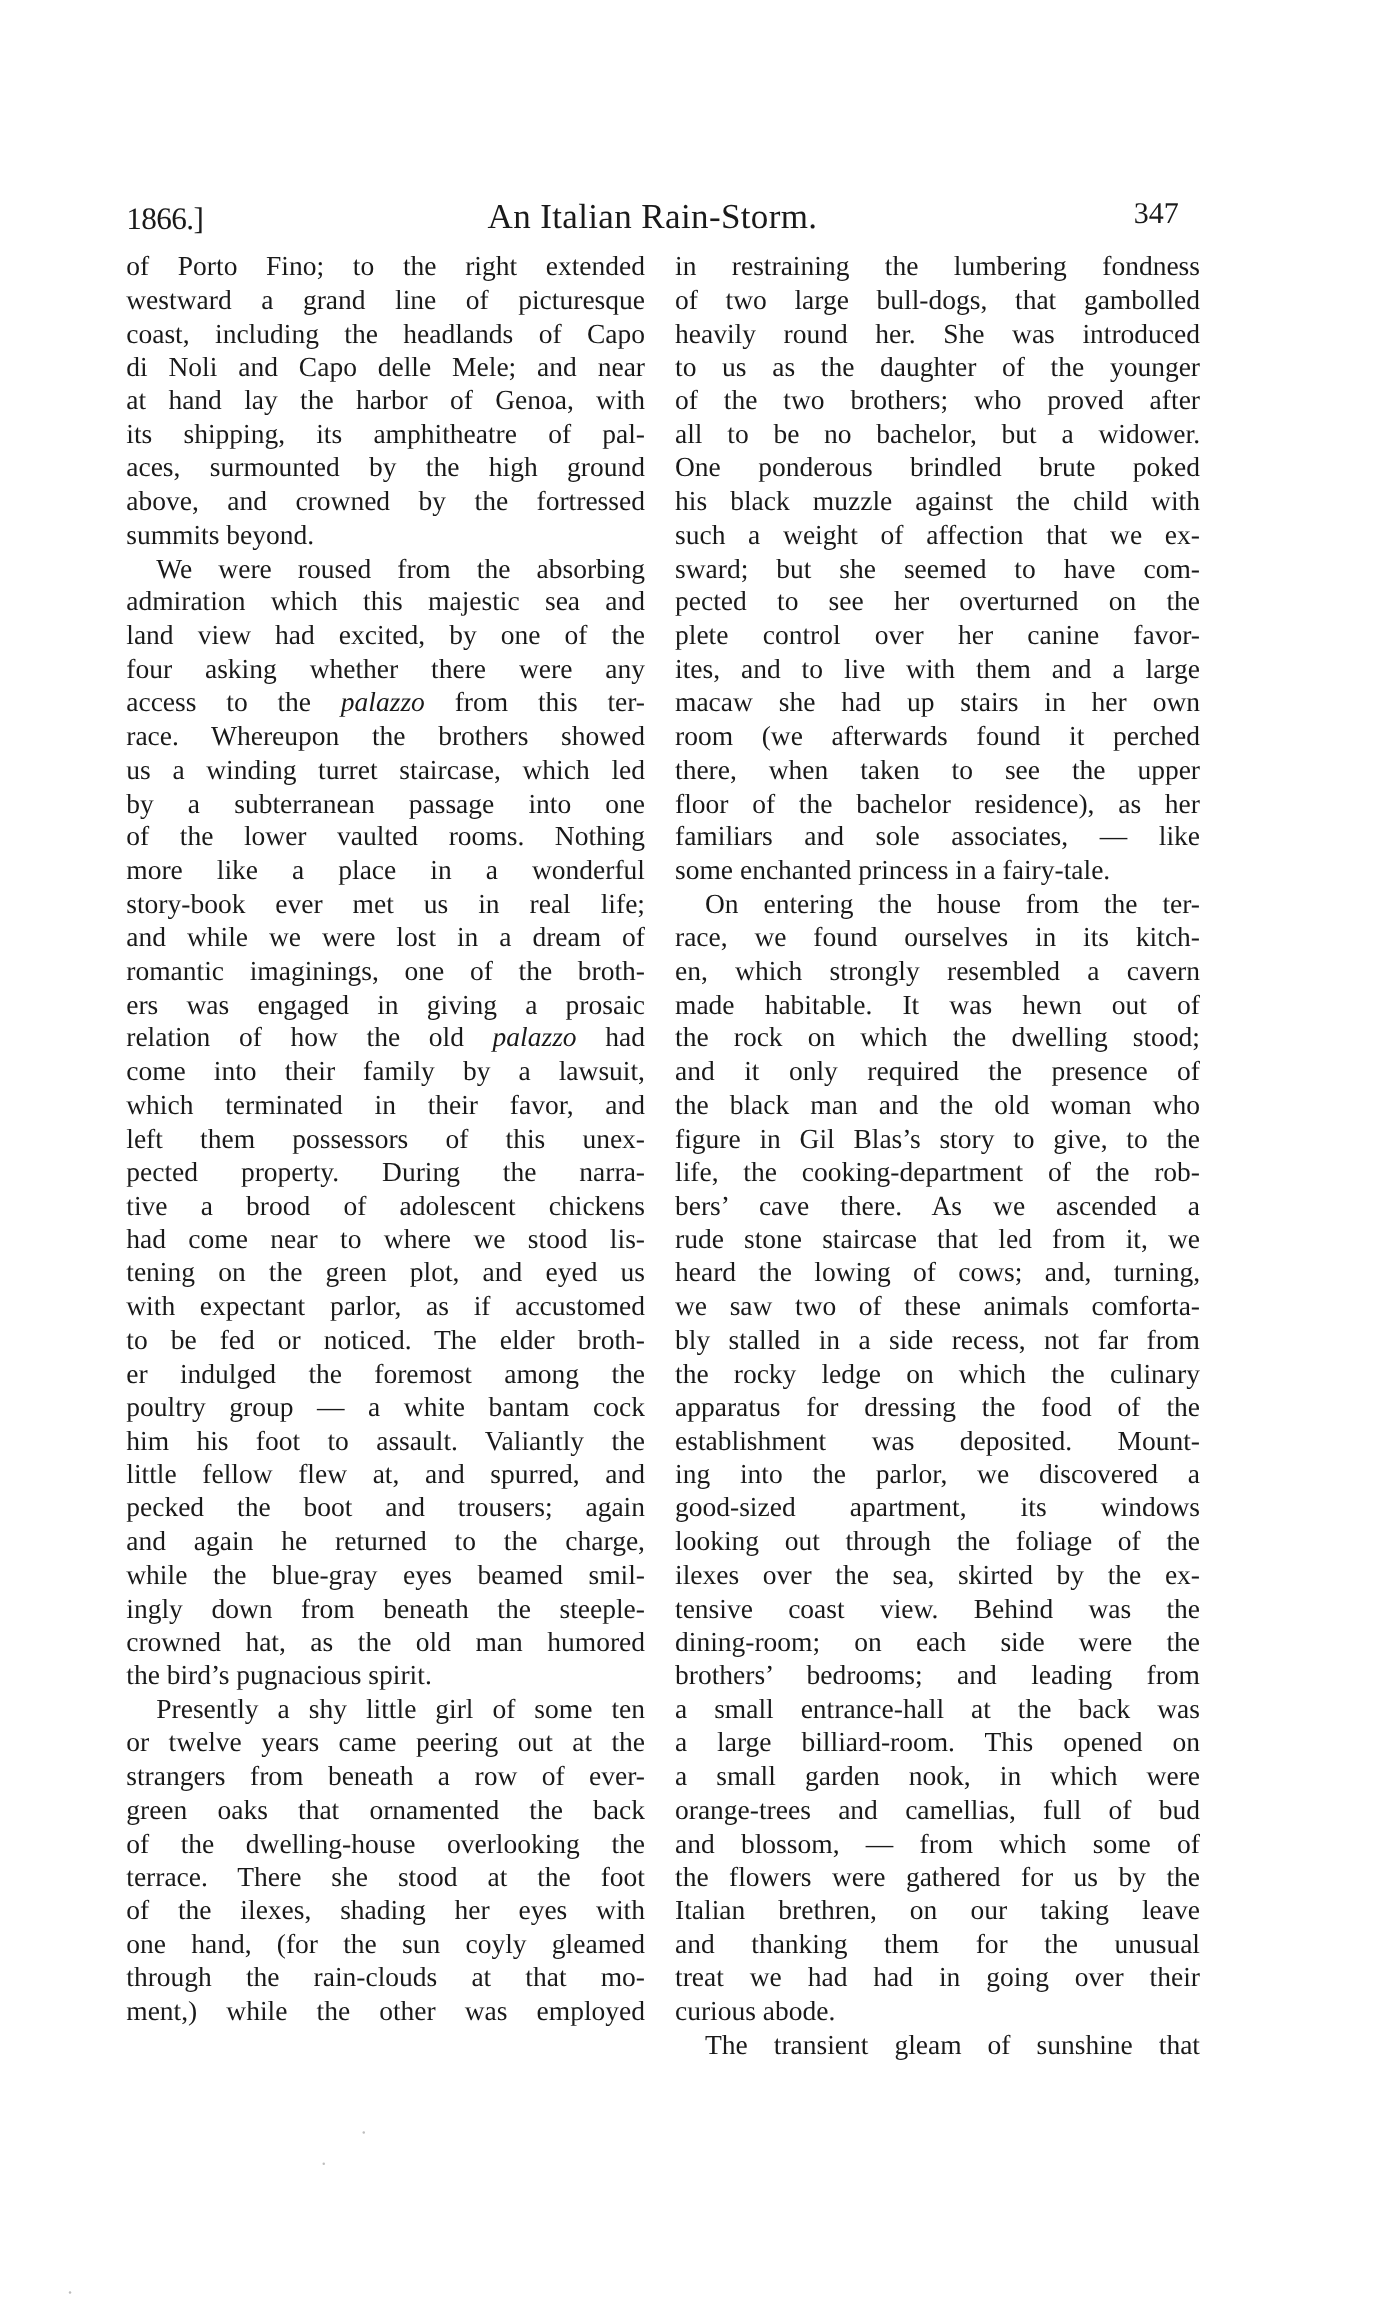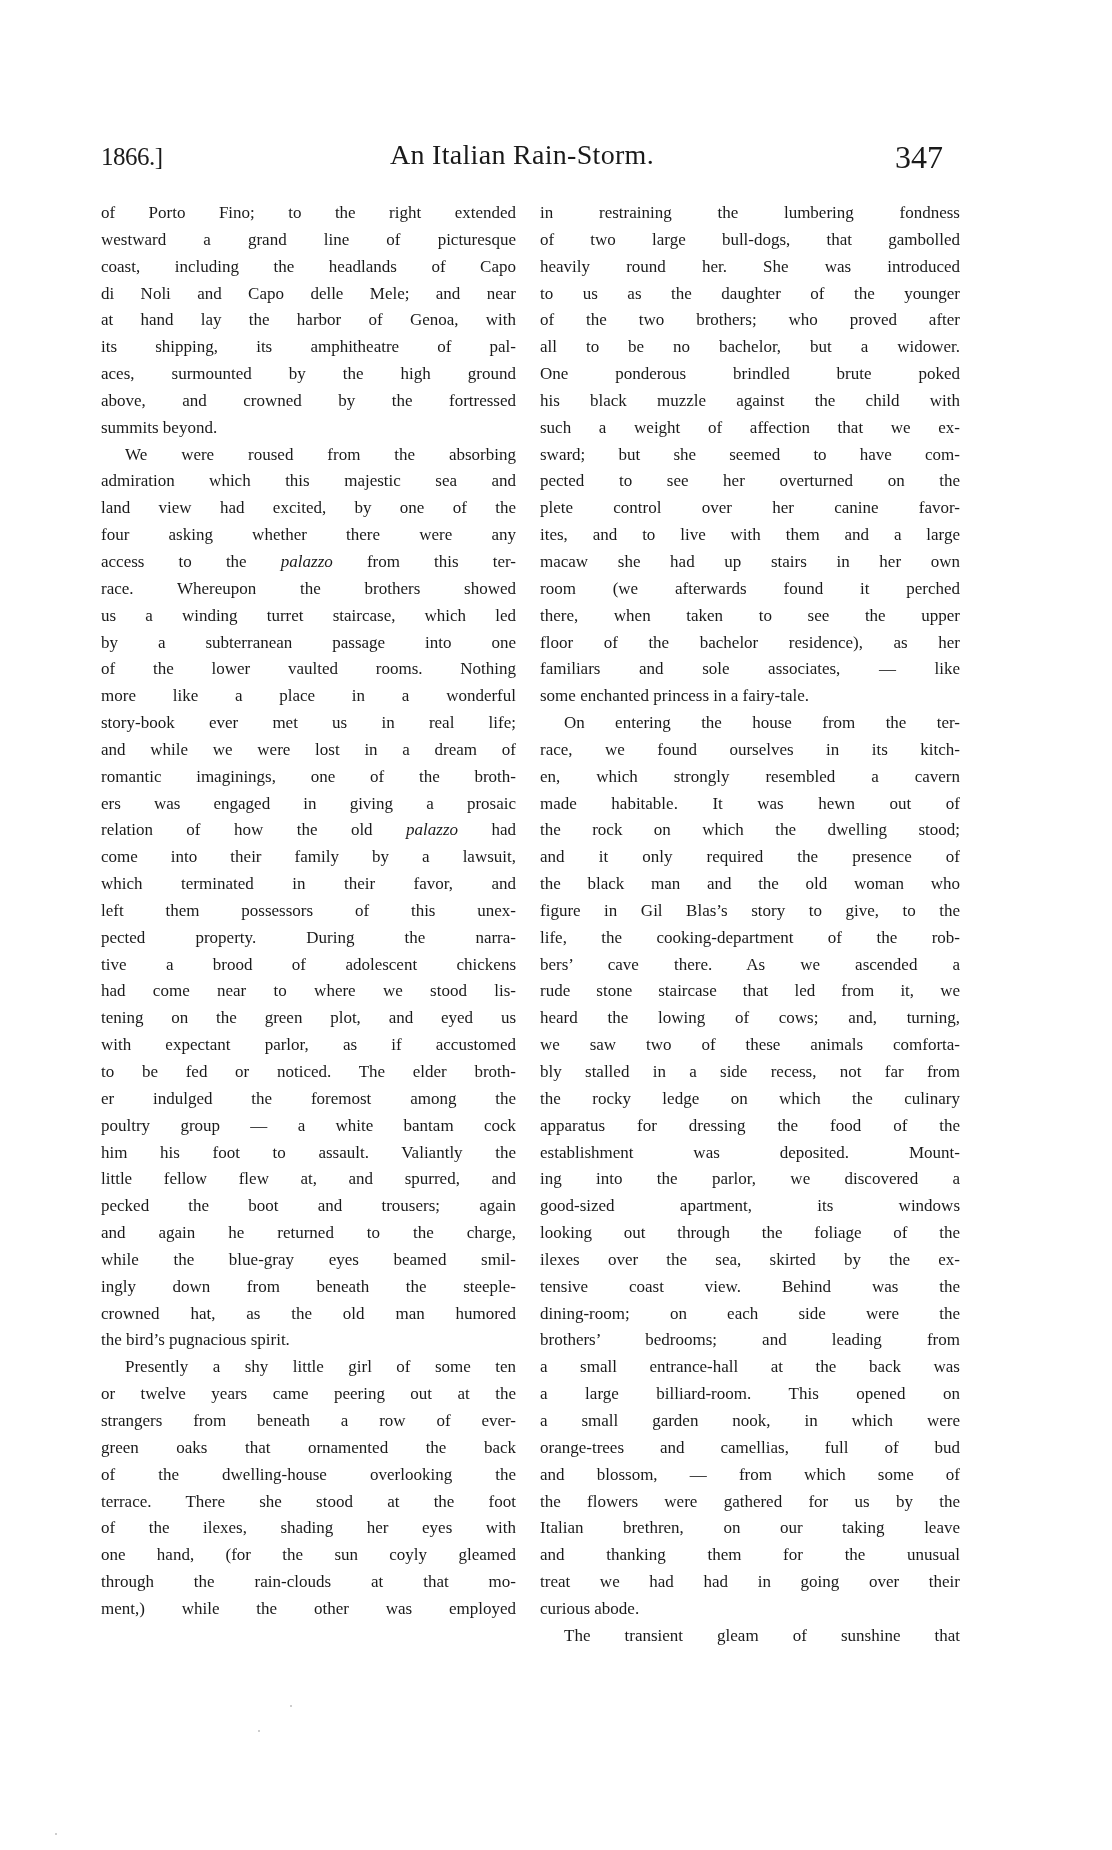--- a/index.html
+++ b/index.html
@@ -12,21 +12,21 @@
     height: 1850px;
     position: relative;
     overflow: hidden;
     font-family: "Liberation Serif", "DejaVu Serif", serif;
     color: #1a1a1a;
   }
   .running-head {
     position: absolute;
     left: 101px;
     width: 842px;
-    top: 137px;
+    top: 156px;
     height: 36px;
   }
   .rh-year {
     position: absolute;
     left: 0;
     top: 6px;
     font-size: 25px;
     letter-spacing: -0.5px;
   }
   .rh-title {
@@ -35,27 +35,27 @@
     right: 0;
     top: 2px;
     text-align: center;
     font-size: 28px;
     letter-spacing: 0.3px;
   }
   .rh-page {
     position: absolute;
     right: 0;
     top: 2px;
-    font-size: 32px;
+    font-size: 24px;
   }
   .column {
     position: absolute;
     top: 200px;
     width: 415px;
-    font-size: 17px;
+    font-size: 22px;
   }
   .col-left { left: 101px; }
   .col-right { left: 540px; width: 420px; }
   .line {
     display: block;
     height: 26.85px;
     line-height: 26.85px;
     white-space: nowrap;
     text-align: justify;
     text-align-last: justify;

